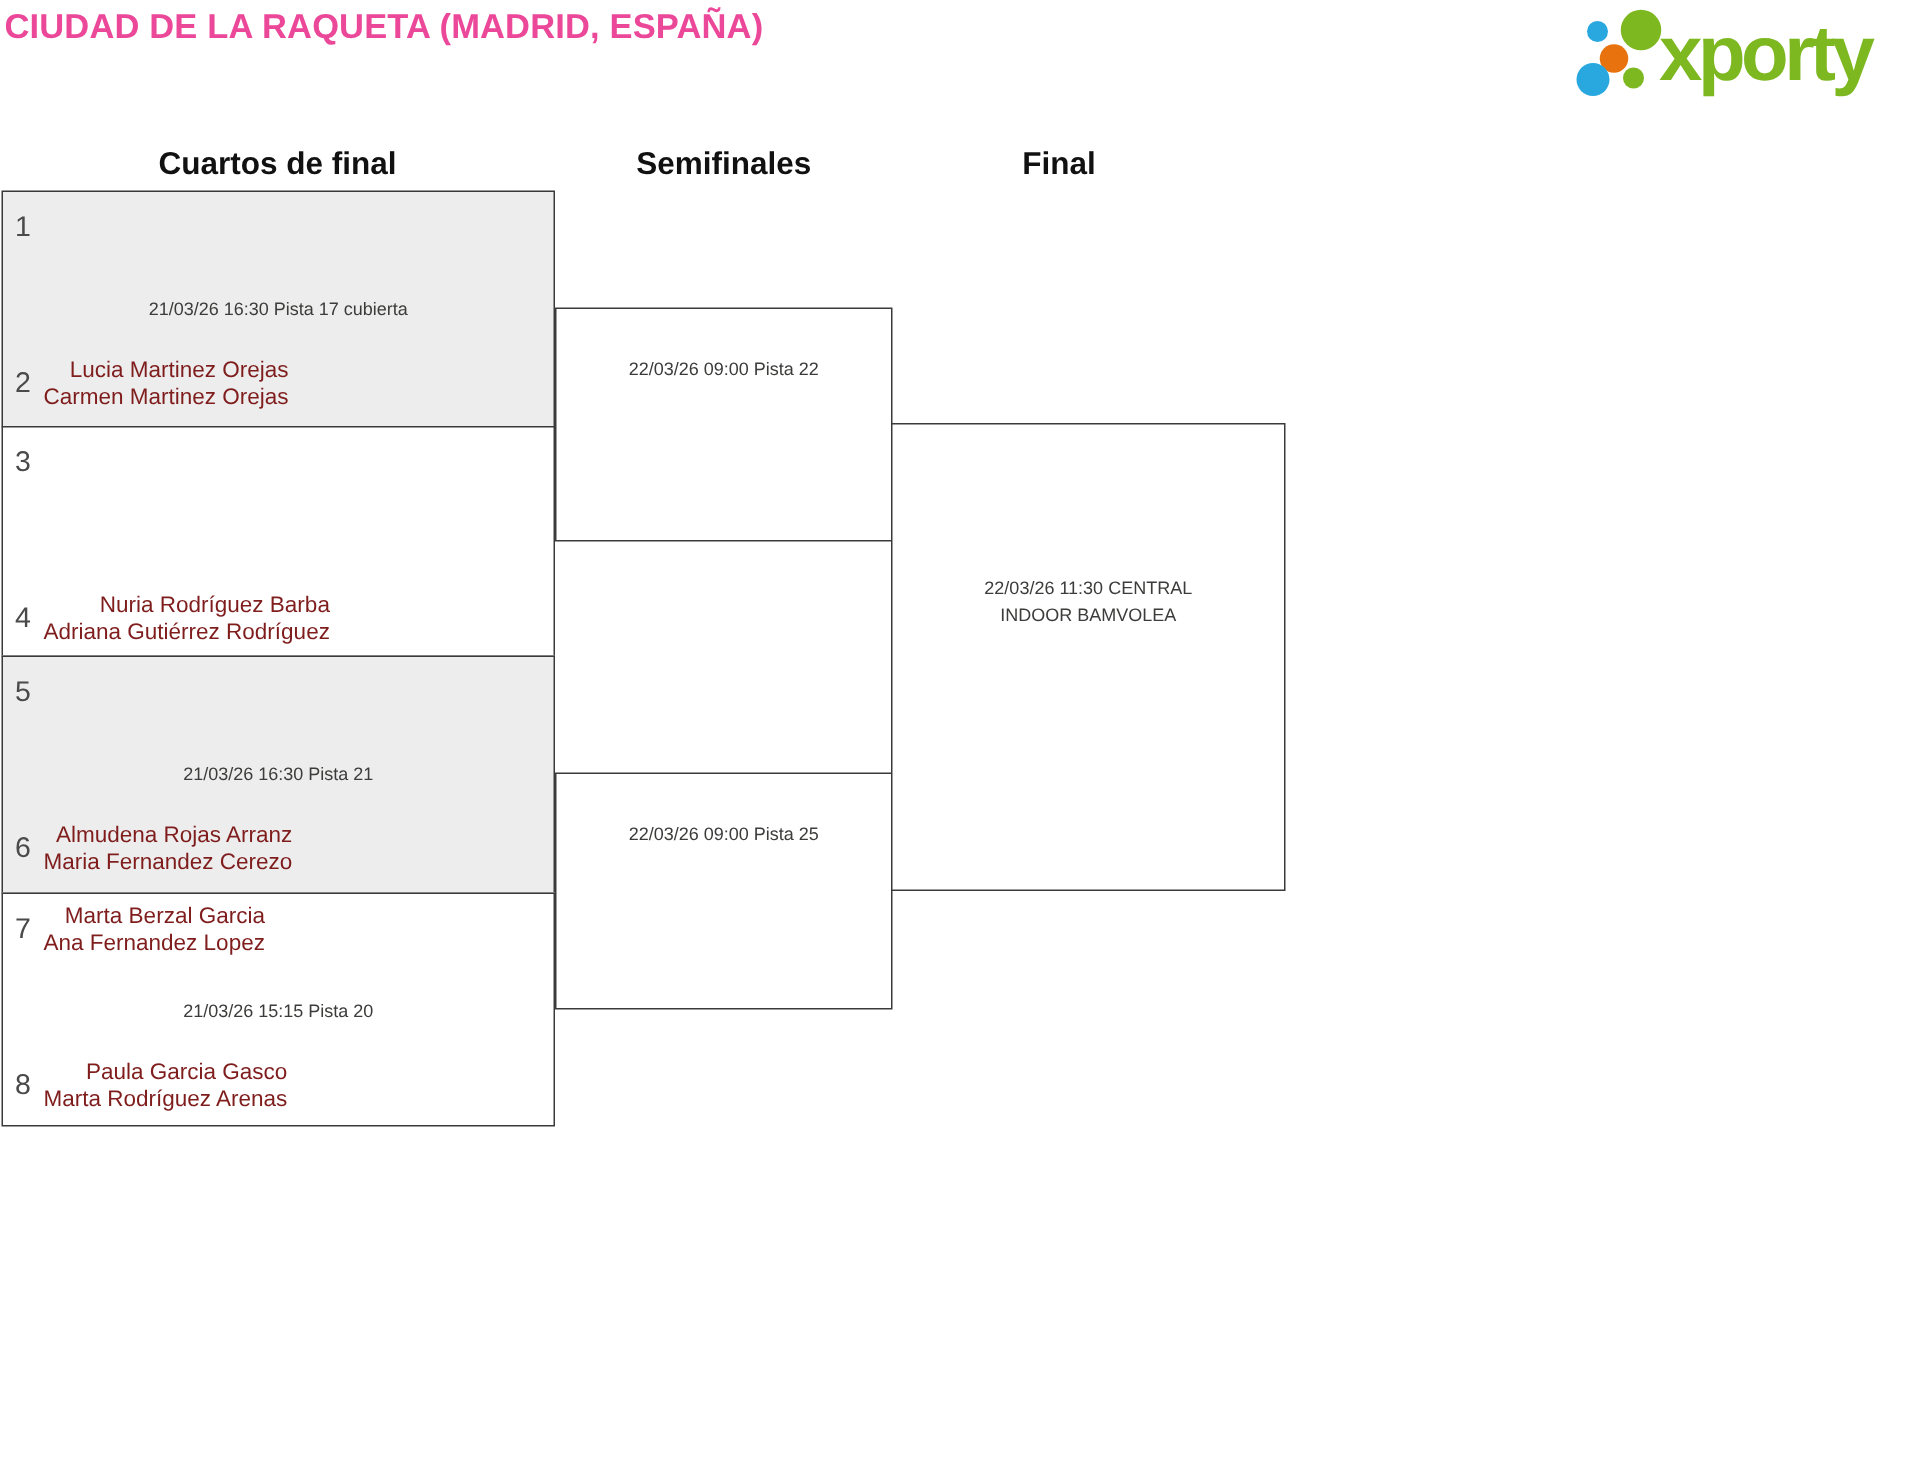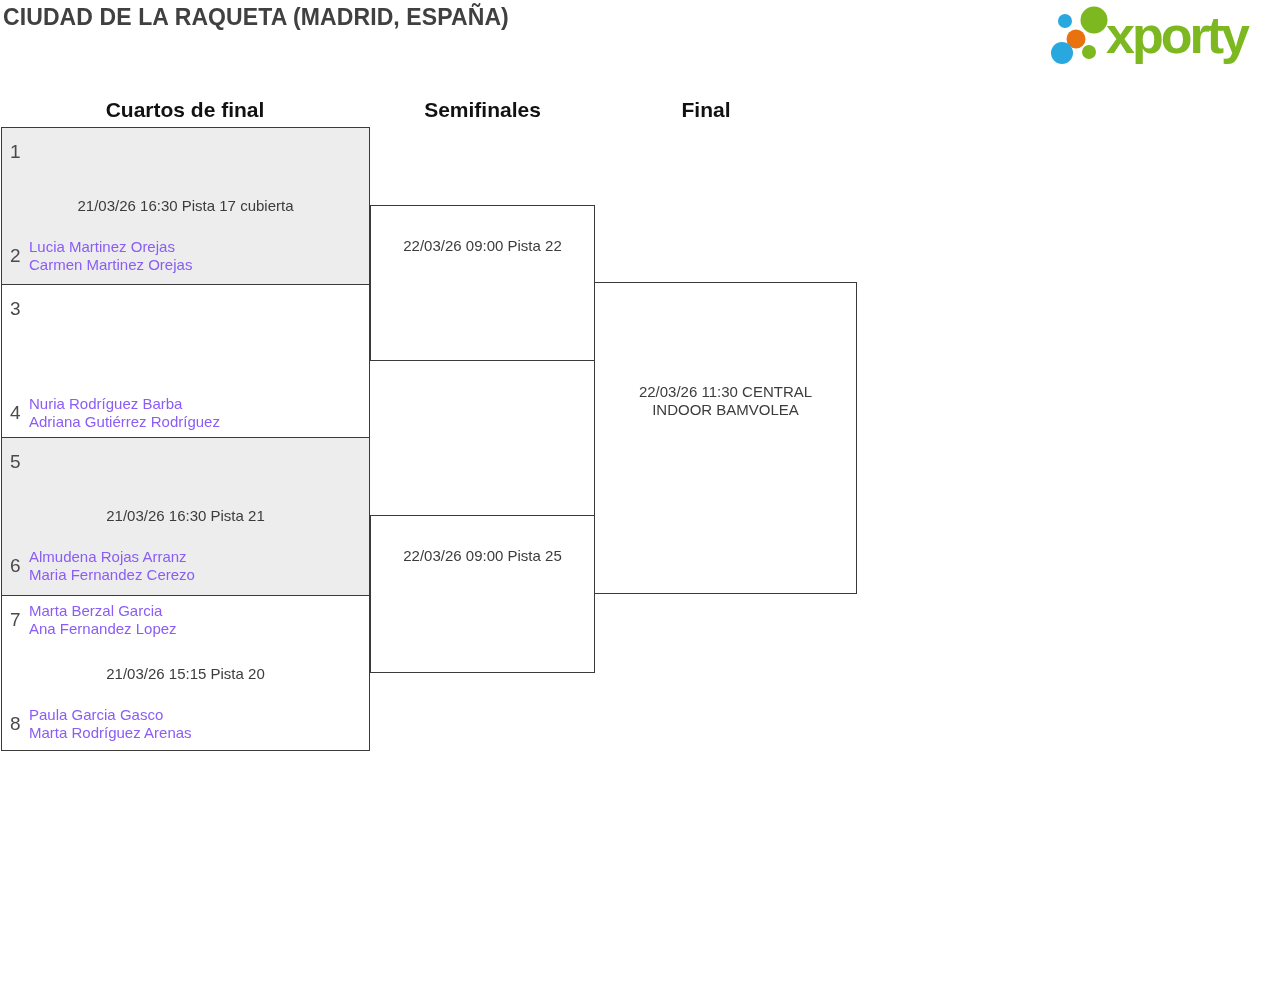--- a/index.html
+++ b/index.html
@@ -2,21 +2,21 @@
 <html><head>
 <meta charset="utf-8">
 <style>
   html,body{margin:0;padding:0;background:#fff;}
   .canvas{
     position:relative;width:1280px;height:982px;background:#ffffff;
     font-family:"Liberation Sans",sans-serif;overflow:hidden;color:#3c3c3b;
   }
   
   .title-block{position:absolute;left:3px;top:1px;}
-  .title-line{font-size:23px;font-weight:700;line-height:33px;color:#404040;letter-spacing:.1px;white-space:nowrap;}
+  .title-line{font-size:23px;font-weight:700;line-height:33px;color:#ec4899;letter-spacing:.1px;white-space:nowrap;}
   
   .logo{position:absolute;left:1048px;top:5px;width:230px;height:64px;cursor:pointer;}
   .logo svg{display:block;}
   
   .colhead{position:absolute;top:98px;font-size:21px;font-weight:700;color:#111111;text-align:center;}
   .colhead.c1{left:0;width:370px;}
   .colhead.c2{left:370px;width:225px;}
   .colhead.c3{left:593px;width:226px;}
   
   .match{position:absolute;border:1px solid #3a3a3a;background:#ffffff;box-sizing:border-box;}
@@ -29,22 +29,22 @@
   .sf{left:370px;width:225px;}
   .sf1{top:205px;height:156px;}
   .sf2{top:515px;height:158px;}
   .final{left:594px;width:263px;height:312px;top:282px;}
   
   .slot{position:absolute;left:8px;right:8px;height:40px;display:flex;align-items:center;gap:7px;}
   .slot.top{top:4px;}
   .slot.bottom{top:108px;}
   .seed{font-size:19px;color:#4a4a4a;min-width:12px;flex:none;line-height:20px;}
   .names{display:flex;flex-direction:column;min-width:0;}
-  .nm{font-size:15px;line-height:18px;color:#8b5cf6;white-space:nowrap;}
-  .info{position:absolute;left:0;right:0;top:69px;text-align:center;font-size:15px;line-height:18px;color:#3c3c3b;}
+  .nm{font-size:15px;line-height:18px;color:#7f1d1d;white-space:nowrap;text-align:right;}
+  .info{position:absolute;left:0;right:0;top:69px;text-align:center;font-size:12px;line-height:18px;color:#3c3c3b;}
   .sf .info{top:31px;}
   .final .info{top:100px;}
   .info span{display:block;}
 </style>
 </head>
 <body>
 
 <div class="canvas">
 
   <div class="title-block">

